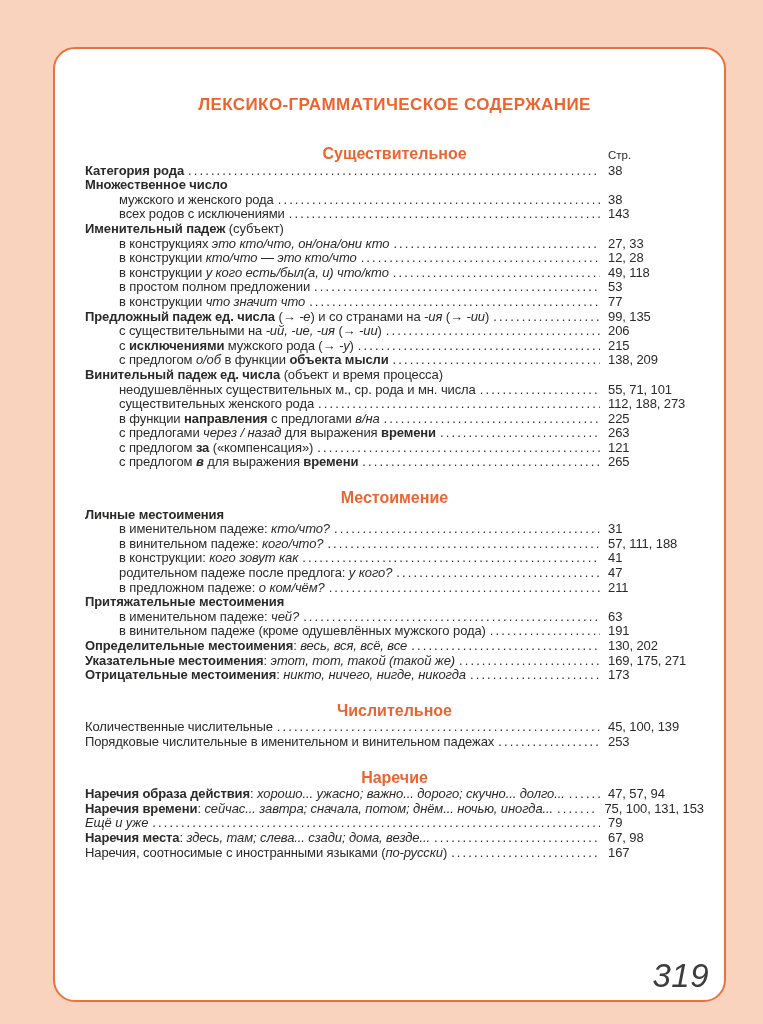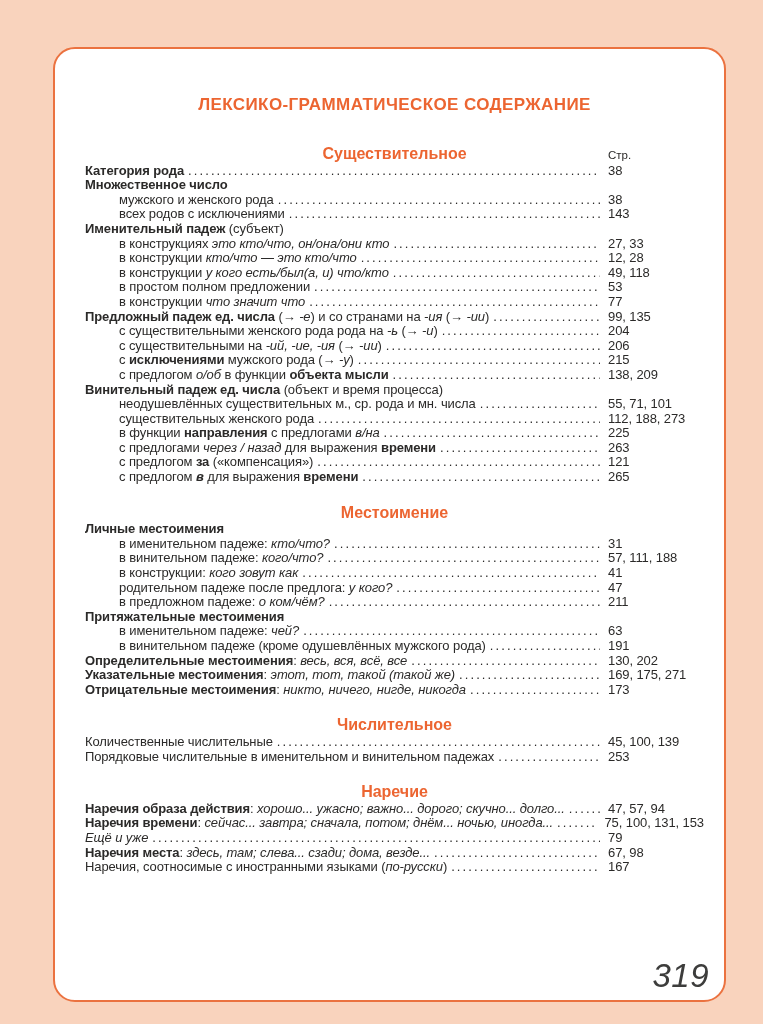--- a/index.html
+++ b/index.html
@@ -110,25 +110,20 @@
             <span class="lead"><span>в конструкции </span><span class="i">что значит что</span></span>
             <span class="dots"></span>
             <span class="pages">77</span>
           </div>
           <div class="row">
             <span class="lead"><span class="b ">Предложный падеж ед. числа</span><span> (→ </span><span class="i">-е</span><span>) и со странами на </span><span class="i">-ия</span><span> (→ </span><span class="i">-ии</span><span>)</span></span>
             <span class="dots"></span>
             <span class="pages">99, 135</span>
           </div>
           <div class="row indent">
-            <span class="lead"><span>с существительными женского рода рода на </span><span class="i">-ь</span><span> (→ </span><span class="i">-и</span><span>)</span></span>
-            <span class="dots"></span>
-            <span class="pages">204</span>
-          </div>
-          <div class="row indent">
             <span class="lead"><span>с существительными на </span><span class="i">-ий, -ие, -ия</span><span> (→ </span><span class="i">-ии</span><span>)</span></span>
             <span class="dots"></span>
             <span class="pages">206</span>
           </div>
           <div class="row indent">
             <span class="lead"><span>с </span><span class="b ">исключениями</span><span> мужского рода (→ </span><span class="i">-у</span><span>)</span></span>
             <span class="dots"></span>
             <span class="pages">215</span>
           </div>
           <div class="row indent">

